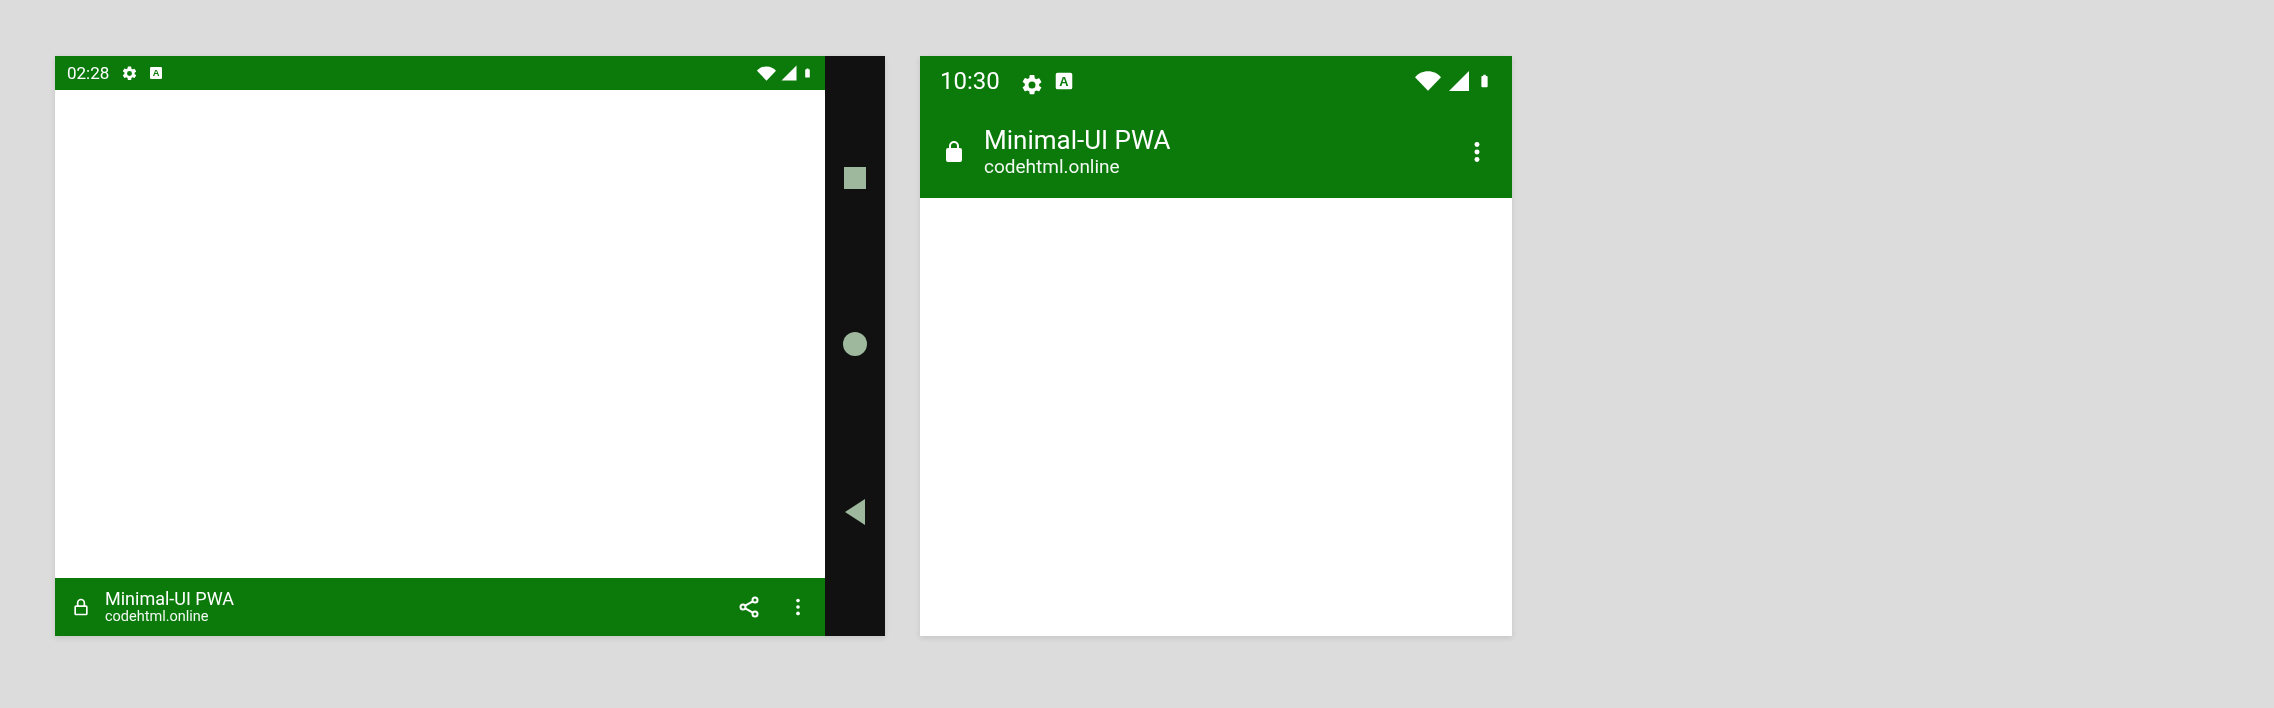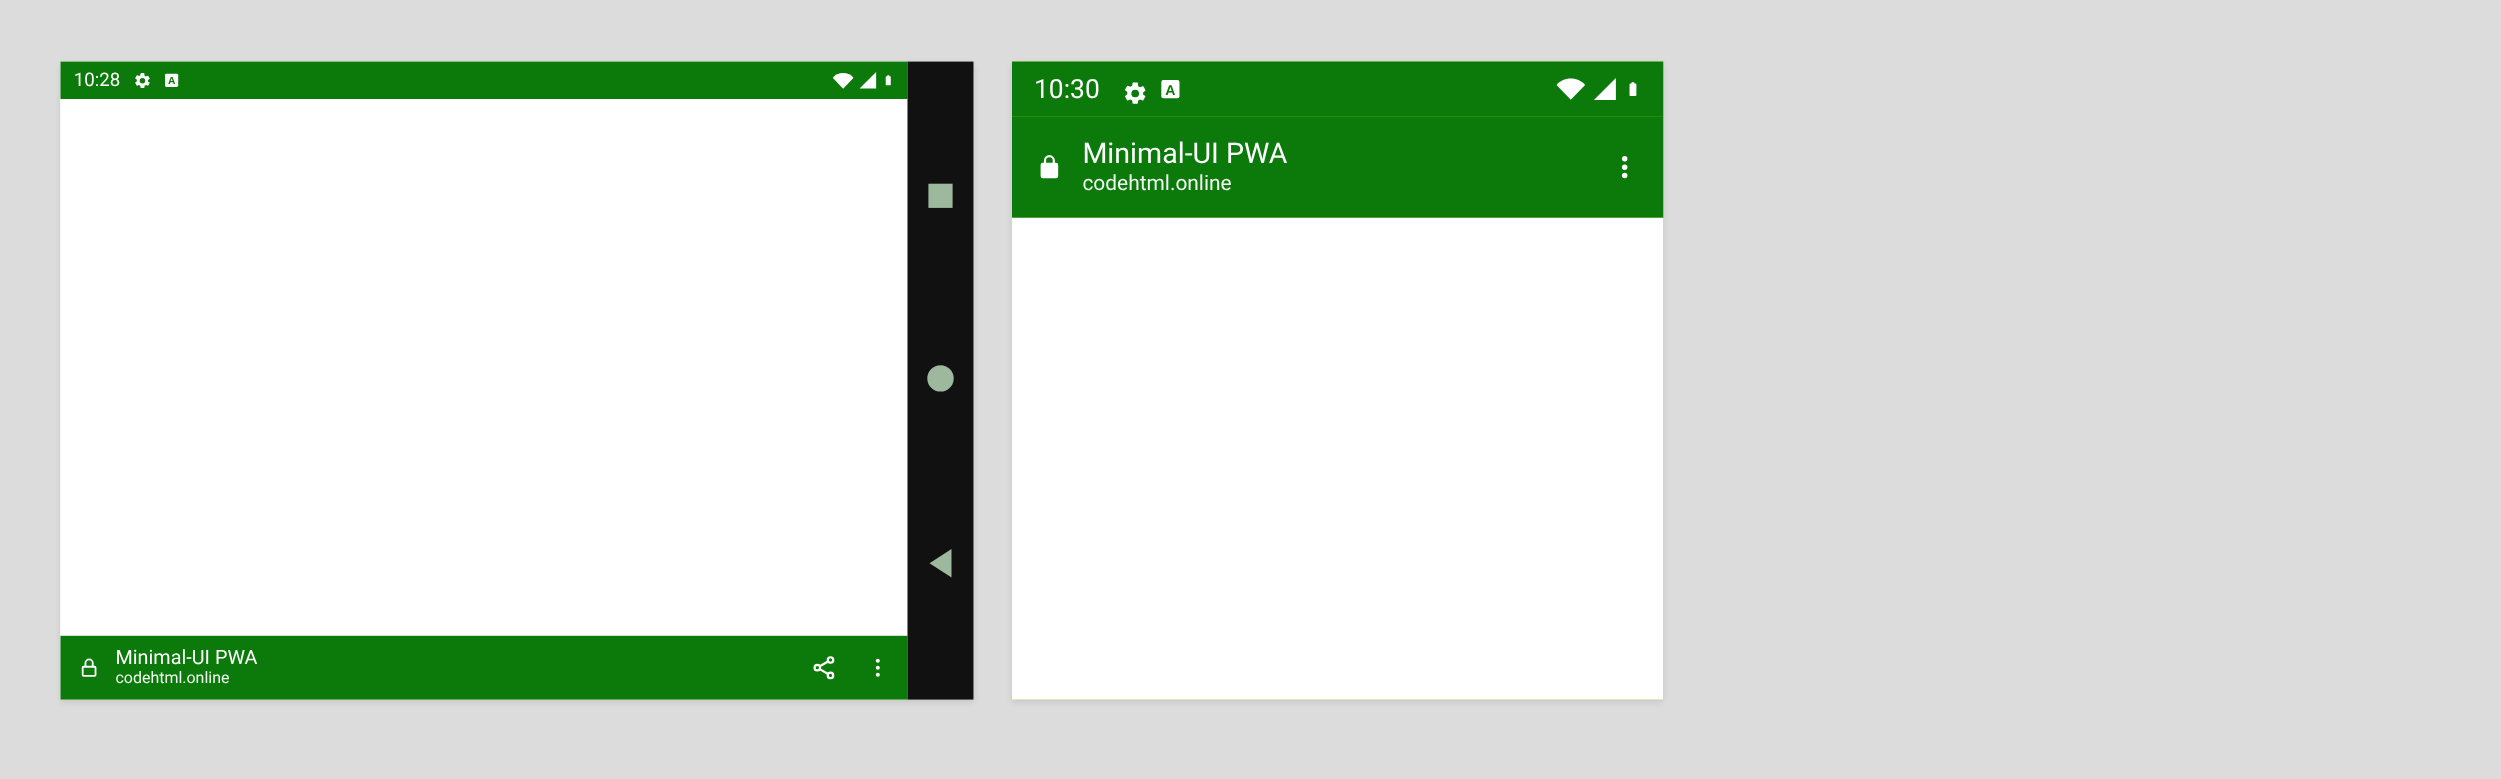--- a/index.html
+++ b/index.html
@@ -78,21 +78,21 @@
 
     
     .device-right {
       position: absolute;
       left: 920px;
       top: 56px;
       width: 592px;
       height: 580px;
       display: flex;
       flex-direction: column;
-      background: #84cc16;
+      background: #fdba74;
       box-shadow: 0 2px 6px rgba(0,0,0,.1);
     }
     .device-right .statusbar {
       height: 50px;
       background: #0b7a0b;
       color: #fff;
       display: flex;
       align-items: center;
       padding: 0 20px;
       font-size: 24px;
@@ -121,21 +121,21 @@
     .gear svg, .badge-a svg, .wifi svg, .signal svg, .batt svg,
     .lock svg, .share svg, .more svg { display: block; }
   </style>
 </head>
 <body>
 
 <div class="device-left">
   <div class="screen">
 
     <div class="statusbar">
-      <span class="time">10:28</span>
+      <span class="time">02:28</span>
       <span class="st-icons-left">
         <span class="ic gear">
           <svg viewBox="0 0 24 24" width="17" height="17" fill="#fff">
               <path d="M19.14,12.94a7.07,7.07,0,0,0,.05-.94,7.07,7.07,0,0,0-.05-.94l2.03-1.58a.5.5,0,0,0,.12-.64l-1.92-3.32a.5.5,0,0,0-.6-.22l-2.39.96a7.22,7.22,0,0,0-1.63-.94l-.36-2.54A.5.5,0,0,0,13.9,2h-3.8a.5.5,0,0,0-.49.42L9.25,4.96a7.22,7.22,0,0,0-1.63.94l-2.39-.96a.5.5,0,0,0-.6.22L2.71,8.48a.5.5,0,0,0,.12.64l2.03,1.58a7.07,7.07,0,0,0-.05.94,7.07,7.07,0,0,0,.05.94L2.83,14.16a.5.5,0,0,0-.12.64l1.92,3.32a.5.5,0,0,0,.6.22l2.39-.96a7.22,7.22,0,0,0,1.63.94l.36,2.54a.5.5,0,0,0,.49.42h3.8a.5.5,0,0,0,.49-.42l.36-2.54a7.22,7.22,0,0,0,1.63-.94l2.39.96a.5.5,0,0,0,.6-.22l1.92-3.32a.5.5,0,0,0-.12-.64ZM12,15.5A3.5,3.5,0,1,1,15.5,12,3.5,3.5,0,0,1,12,15.5Z"></path>
             </svg>
         </span>
         <span class="ic badge-a">
           <svg viewBox="0 0 24 24" width="16" height="16" fill="#fff">
               <rect x="3" y="3" width="18" height="18" rx="2" fill="#fff"></rect>
               <text x="12" y="17" text-anchor="middle" font-size="14" font-family="Arial" fill="#0b7a0b" font-weight="700">A</text>

